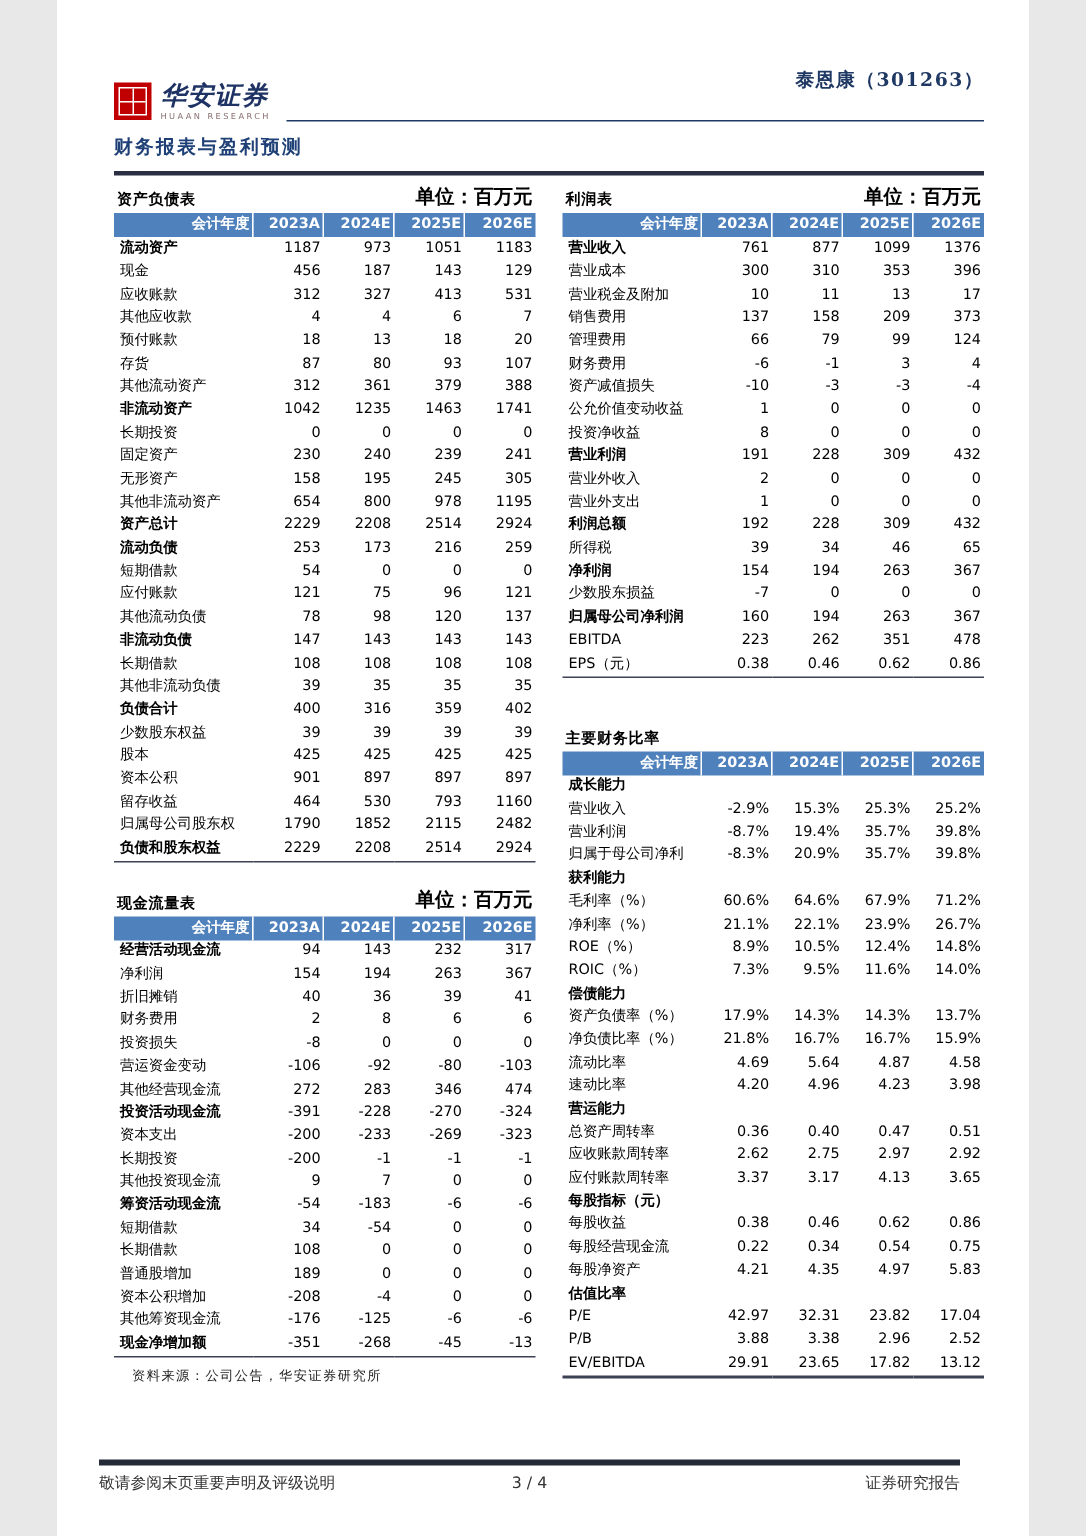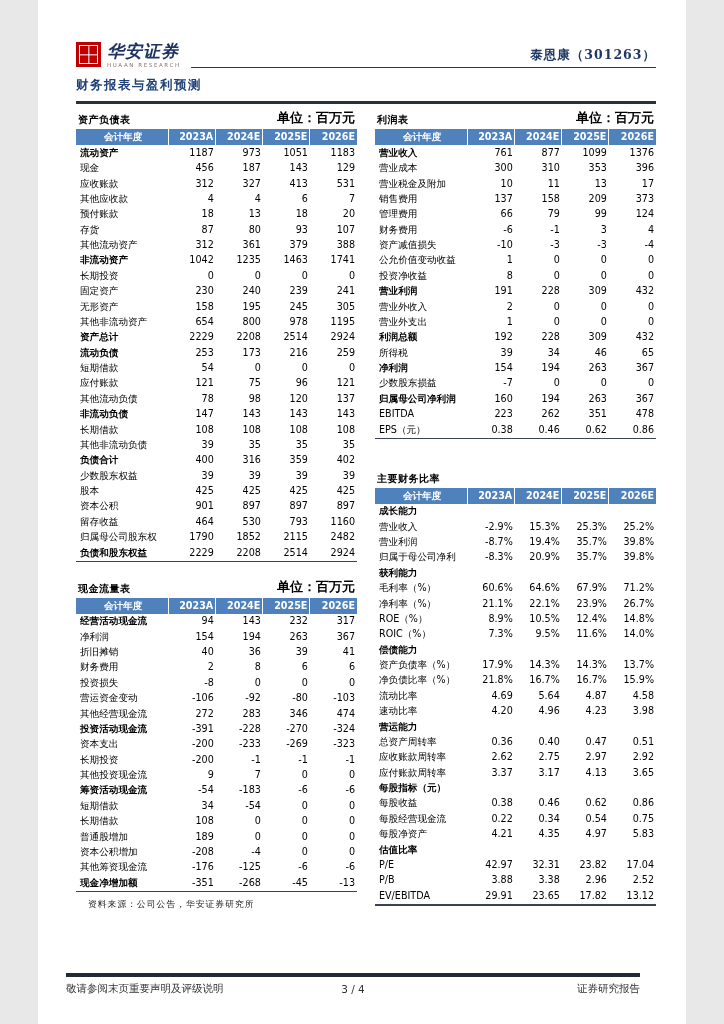--- a/index.html
+++ b/index.html
@@ -10,39 +10,39 @@
 
   
   .hdr { display:flex; align-items:flex-end; }
   .brand { display:flex; align-items:flex-start; gap:6px; padding-right:10px; }
   .seal { width:25px; height:25px; background:#c00000; position:relative; flex:0 0 auto; }
   .seal-inner { position:absolute; inset:3px; border:1.3px solid #fff; }
   .seal-inner::before { content:""; position:absolute; left:50%; top:0; bottom:0; width:1.3px; background:#fff; transform:translateX(-50%); }
   .seal-inner::after { content:""; position:absolute; top:50%; left:0; right:0; height:1.3px; background:#fff; transform:translateY(-50%); }
   .brand-name { font-family:"DejaVu Serif","Liberation Serif",serif; font-style:italic; font-weight:bold; font-size:17px; color:#1e3263; line-height:18px; letter-spacing:1px; }
   .brand-sub { font-size:5.5px; letter-spacing:1.6px; color:#8a7070; margin-top:2px; }
-  .hdr-right { flex:1; border-bottom:1.8px solid #1f3864; text-align:right; padding-bottom:3px; }
+  .hdr-right { flex:1; border-bottom:1.8px solid #1f3864; text-align:right; padding-bottom:18px; }
   .company { font-family:"DejaVu Serif","Liberation Serif",serif; font-weight:bold; font-size:12.5px; color:#1f3864; letter-spacing:1px; }
 
   .page-title { margin-top:9px; font-weight:bold; font-size:12.5px; color:#1e4077; letter-spacing:1.5px; }
 
   .top-rule { margin-top:7px; height:3px; background:#2a3042; }
 
   
   .cols { display:flex; gap:18px; margin-top:2px; }
   .col { flex:1 1 0; min-width:0; }
 
   .tbl-head { display:flex; justify-content:space-between; align-items:flex-end; padding:3px 2px 2px 2px; }
   .tbl-title { font-weight:bold; font-size:10px; color:#000; letter-spacing:0.5px; }
   .tbl-unit { font-weight:bold; font-size:13px; color:#000; }
 
   table { width:100%; border-collapse:collapse; table-layout:fixed; font-size:9.6px; border-bottom:1.6px solid #3c4254; }
   table.thick-end { border-bottom:2.2px solid #3c4254; }
   thead th { background:#4f81bd; color:#fff; font-weight:bold; padding:2.2px 2px 2.2px 0; line-height:12px; text-align:right; border-left:1px solid #ffffff; }
-  thead th:first-child { text-align:center; padding-left:4px; border-left:none; width:33%; }
+  thead th:first-child { text-align:right; padding-left:4px; border-left:none; width:33%; }
   tbody td { padding:1.4px 2px 1.4px 0; line-height:12.6px; text-align:right; color:#000; white-space:nowrap; overflow:hidden; }
   tbody td:first-child { text-align:left; padding-left:4px; }
   tr.bold td:first-child { font-weight:bold;margin-left:20px; }
   tr.section td:first-child { font-weight:bold; }
 
   .source { margin-top:7px; padding-left:12px; font-size:8.8px; color:#222; letter-spacing:1px; }
 
   
   .footer { position:absolute; left:28px; right:46px; bottom:28px; }
   .footer-bar { height:4px; background:#242938; margin-bottom:5px; }

